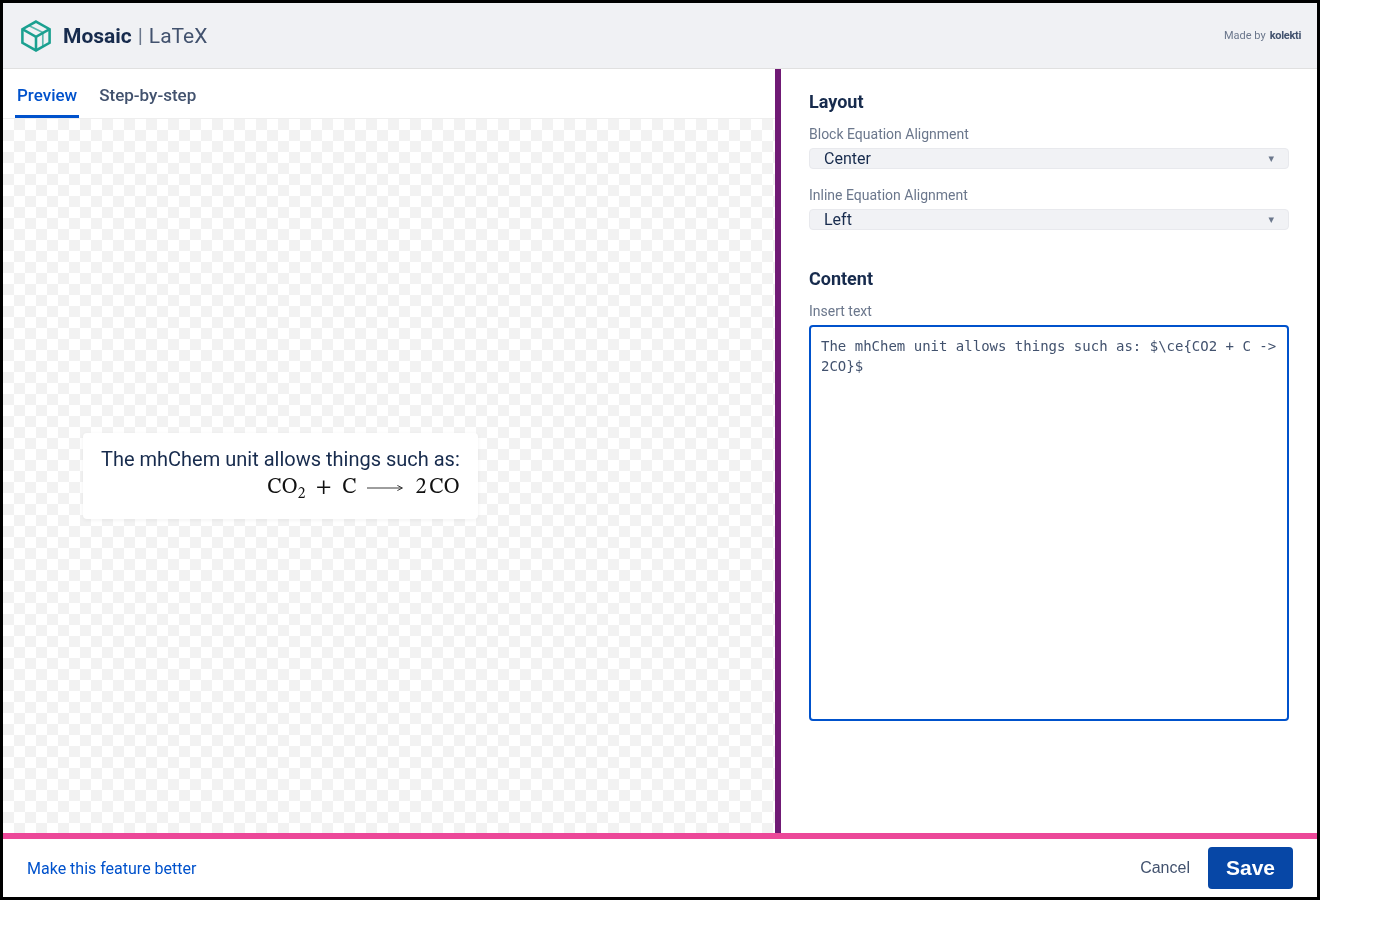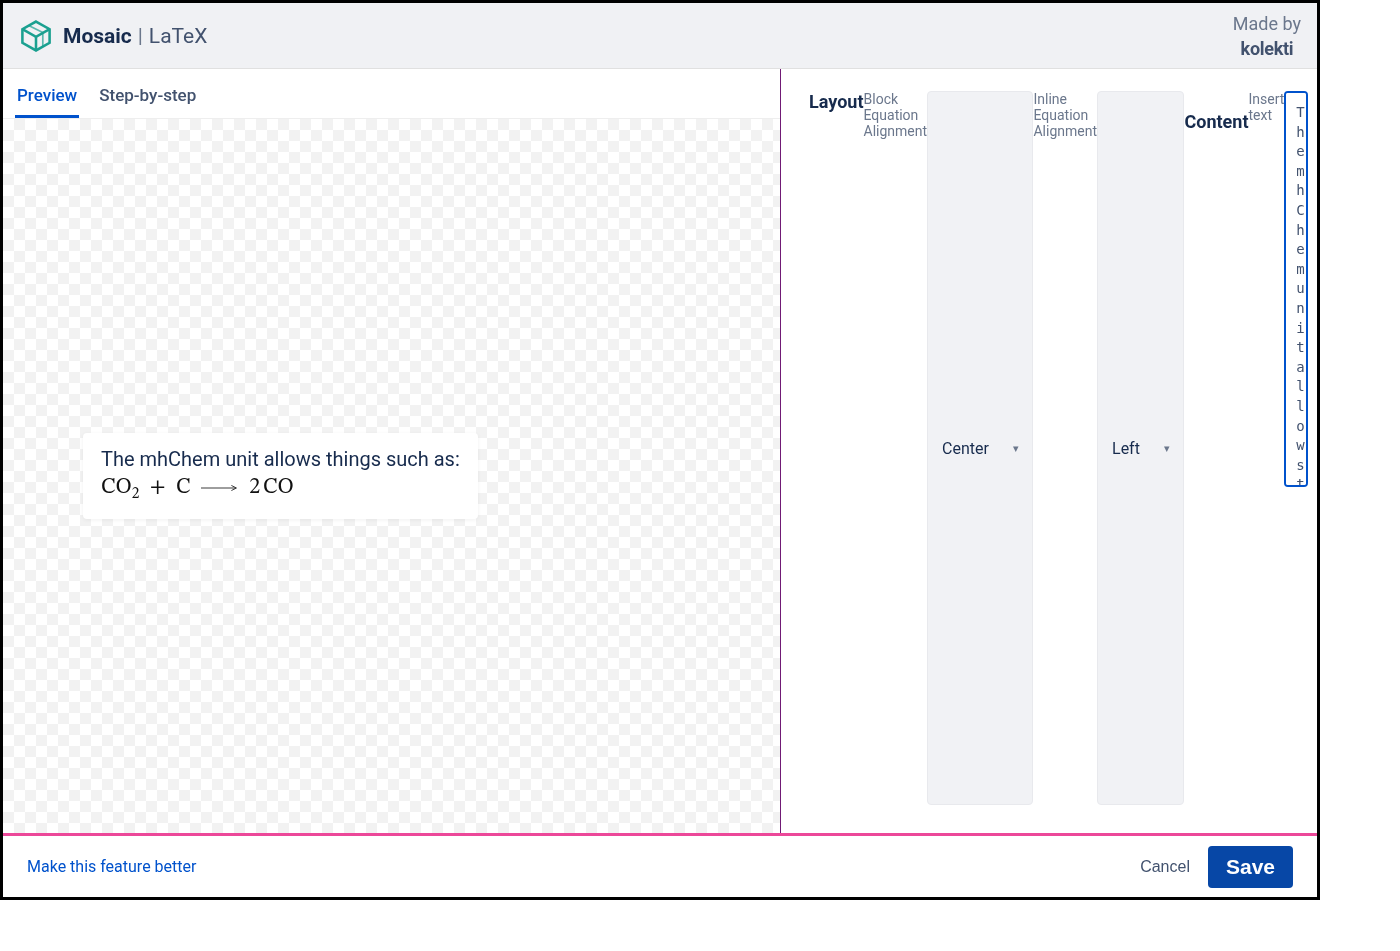--- a/index.html
+++ b/index.html
@@ -23,33 +23,34 @@
   height: 66px;
 }
 .header-left { display: flex; align-items: center; gap: 10px; }
 .logo {
   width: 34px; height: 34px;
   color: #2a9d8f;
 }
 .title-strong { font-size: 21px; font-weight: 700; color: #172b4d; }
 .title-sep { font-size: 21px; color: #6b778c; margin: 0 2px; }
 .title-light { font-size: 21px; font-weight: 400; color: #42526e; }
-.made-by { font-size: 18px; color: #6b778c; display: flex; align-items: center; gap: 4px; flex-direction: column; }
+.made-by { font-size: 11px; color: #6b778c; display: flex; align-items: center; gap: 4px; }
 .kolekti { font-weight: 700; color: #42526e; letter-spacing: -0.3px; }
 .main {
   flex: 1;
   display: flex;
   min-height: 0;
 }
 .left-panel {
   flex: 1;
-  border-right: 1px solid #701a75;
+  border-right: 6px solid #701a75;
   display: flex;
   flex-direction: column;
   min-width: 0;
+  text-align: right;
 }
 .tabs {
   display: flex;
   padding: 8px 12px 0 12px;
   gap: 18px;
   border-bottom: 1px solid #eee;
 }
 .tab {
   padding: 8px 2px 10px 2px;
   font-size: 17px;
@@ -94,21 +95,21 @@
   color: #111;
   white-space: nowrap;
 }
 .preview-formula sub { font-size: 0.7em; vertical-align: sub; }
 .arrow-svg { width: 38px; height: 10px; vertical-align: middle; }
 .right-panel {
   width: 536px;
   padding: 22px 28px 10px 28px;
   overflow-y: auto;
   display: flex;
-  flex-direction: row;
+  flex-direction: column;
 }
 .section-title {
   font-size: 18px;
   font-weight: 700;
   color: #172b4d;
   margin-bottom: 14px;
 }
 .section-title.content-title { margin-top: 20px; }
 .field-label {
   font-size: 14px;
@@ -142,21 +143,21 @@
   line-height: 1.4;
   color: #42526e;
   resize: none;
   outline: none;
 }
 .footer {
   display: flex;
   justify-content: space-between;
   align-items: center;
   padding: 14px 24px;
-  border-top: 3px solid #ec4899;
+  border-top: 6px solid #ec4899;
   height: 64px;
 }
 .feedback-link { color: #0052cc; font-size: 16px; cursor: pointer; }
 .footer-right { display: flex; gap: 4px; align-items: center; }
 .btn-cancel {
   background: none;
   border: none;
   font-size: 16px;
   color: #42526e;
   padding: 8px 14px;

